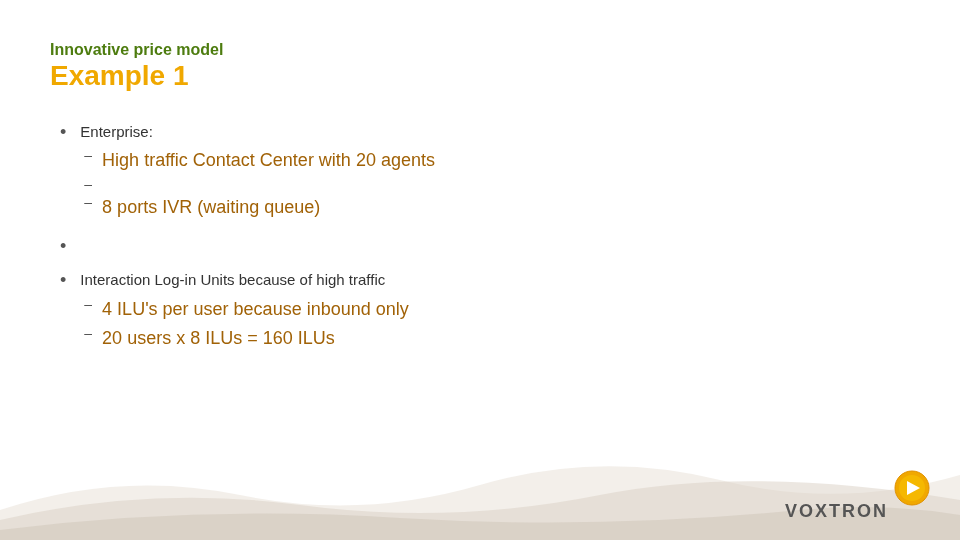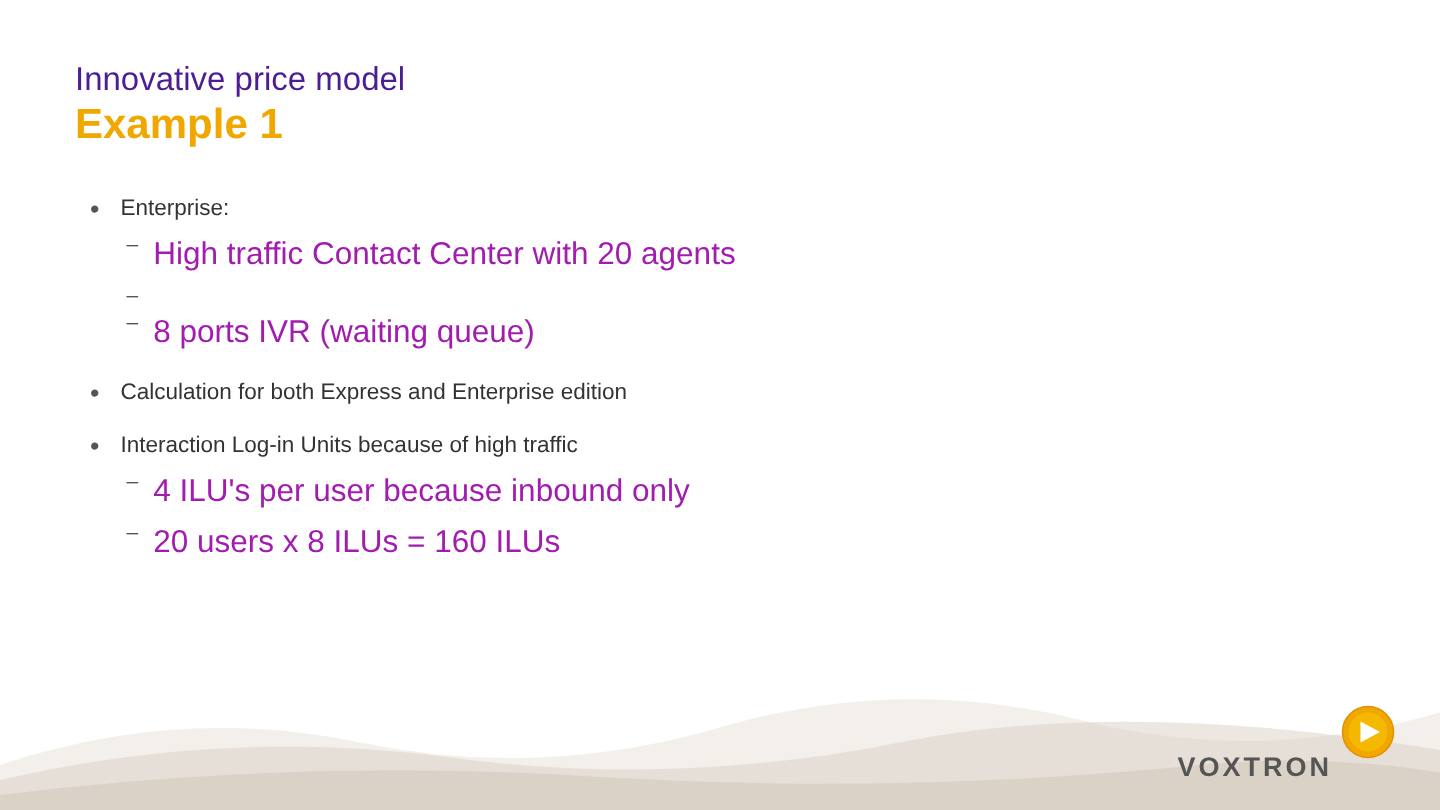--- a/index.html
+++ b/index.html
@@ -23,23 +23,23 @@
       background: #ffffff;
       position: relative;
       padding: 40px 50px 20px 50px;
     }
 
     .title-block {
       margin-bottom: 28px;
     }
 
     .title-main {
-      font-size: 22px;
-      font-weight: normal;
-      color: #4c1d95;
+      font-size: 16px;
+      font-weight: bold;
+      color: #4d7c0f;
       line-height: 1.2;
     }
 
     .title-sub {
       font-size: 28px;
       font-weight: bold;
       color: #f0a800;
       line-height: 1.2;
     }
 
@@ -79,22 +79,22 @@
     }
 
     .sub-dash {
       font-size: 14px;
       color: #555;
       margin-right: 10px;
       flex-shrink: 0;
     }
 
     .sub-text {
-      font-size: 21px;
-      color: #a21caf;
+      font-size: 18px;
+      color: #a16207;
       line-height: 1.5;
     }
 
     
     .bottom-decoration {
       position: absolute;
       bottom: 0;
       left: 0;
       width: 100%;
       height: 110px;
@@ -160,21 +160,20 @@
           <div class="sub-item">
             <span class="sub-dash">–</span>
             <span class="sub-text">8 ports IVR (waiting queue)</span>
           </div>
         </div>
       </div>
     </div>
 
     <div class="bullet-item">
       <span class="bullet-dot">•</span>
-      <span class="bullet-text">Calculation for both Express and Enterprise edition</span>
     </div>
 
     <div class="bullet-item">
       <span class="bullet-dot">•</span>
       <div>
         <span class="bullet-text">Interaction Log-in Units because of high traffic</span>
         <div class="sub-list">
           <div class="sub-item">
             <span class="sub-dash">–</span>
             <span class="sub-text">4 ILU's per user because inbound only</span>

